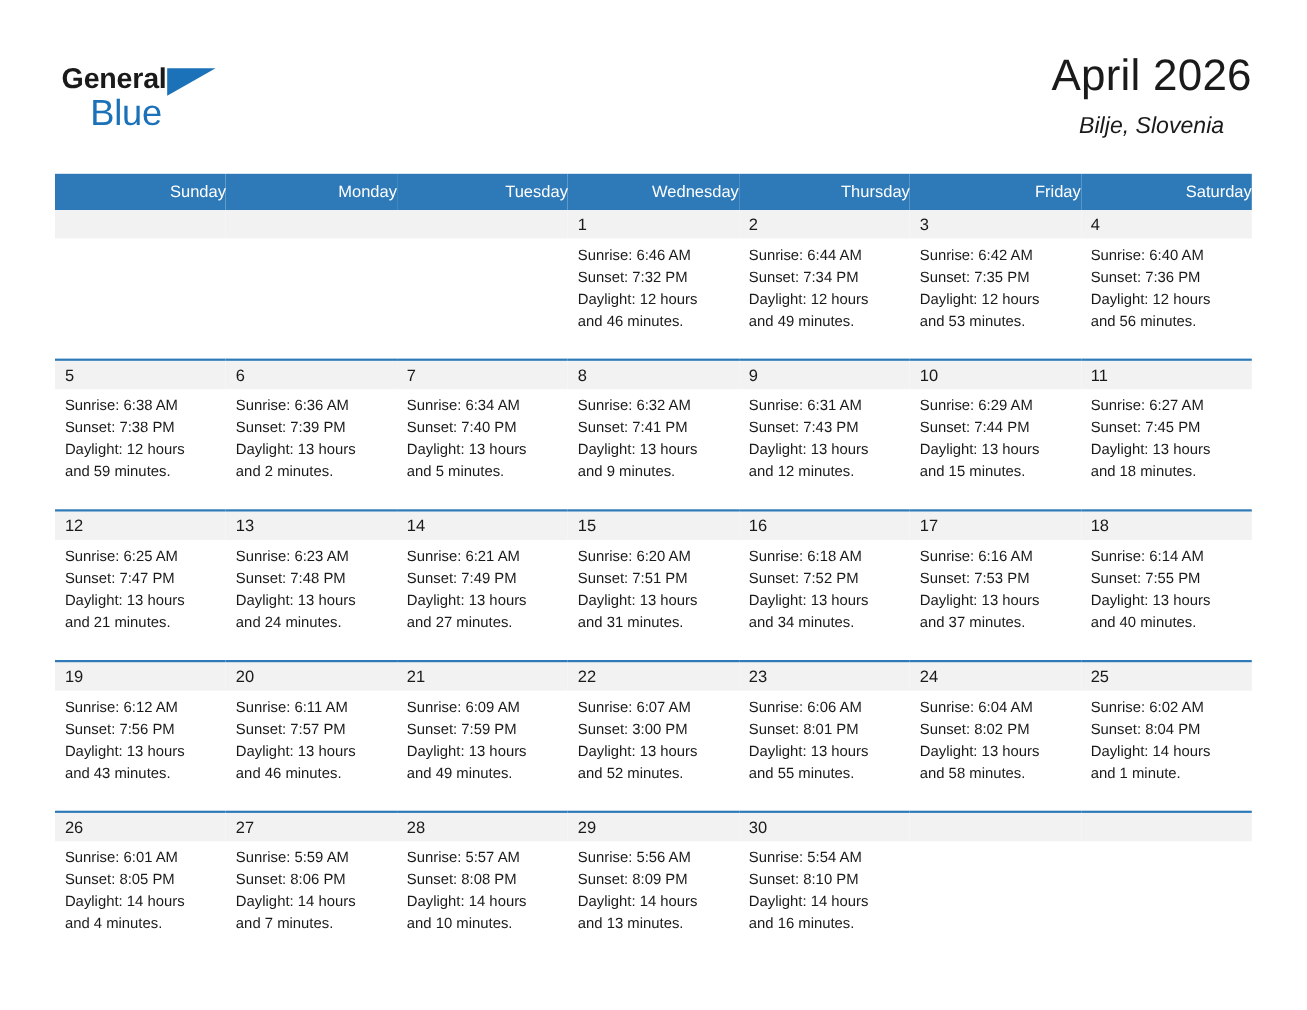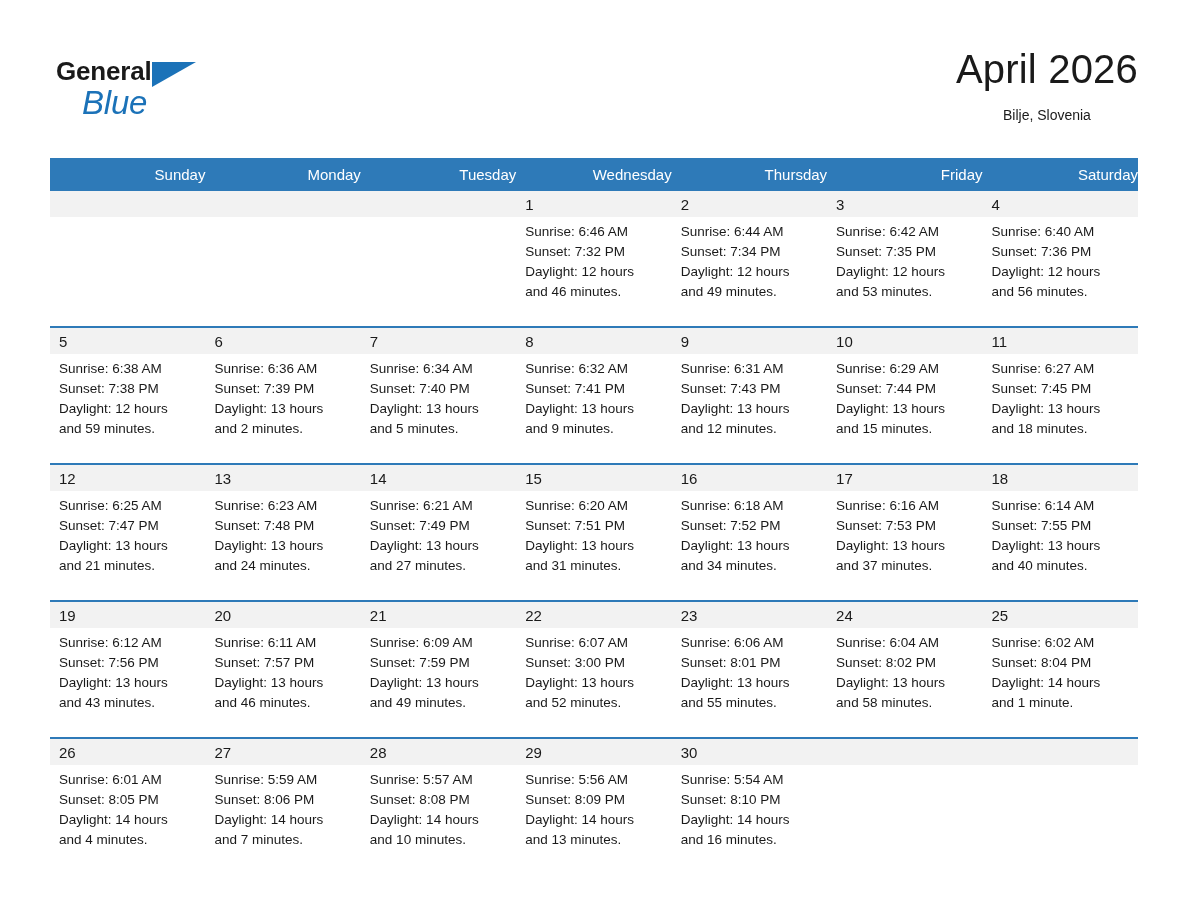--- a/index.html
+++ b/index.html
@@ -50,21 +50,20 @@
     left: 96px;
     top: 10px;
     width: 0;
     height: 0;
     border-left: 44px solid #1b72b8;
     border-bottom: 25px solid transparent;
   }
   .logo-row2 {
     margin-top: -6px;
     padding-left: 26px;
-    font-style: italic;
   }
   .logo-blue {
     font-size: 33px;
     color: #1b72b8;
     font-weight: 400;
     letter-spacing: -0.2px;
   }
   .title-block {
     position: absolute;
     right: 0;
@@ -72,25 +71,26 @@
     text-align: center;
   }
   .cal-title {
     font-size: 40px;
     color: #1a1a1a;
     font-weight: 400;
     line-height: 50px;
     letter-spacing: 0.2px;
   }
   .cal-location {
-    font-size: 14px;
+    font-size: 21px;
     color: #1a1a1a;
     font-weight: 400;
     line-height: 30px;
     margin-top: 6px;
+    font-style: italic;
   }
 
   
   .calendar {
     position: absolute;
     left: 50px;
     top: 158px;
     width: 1088px;
   }
   table.cal {

